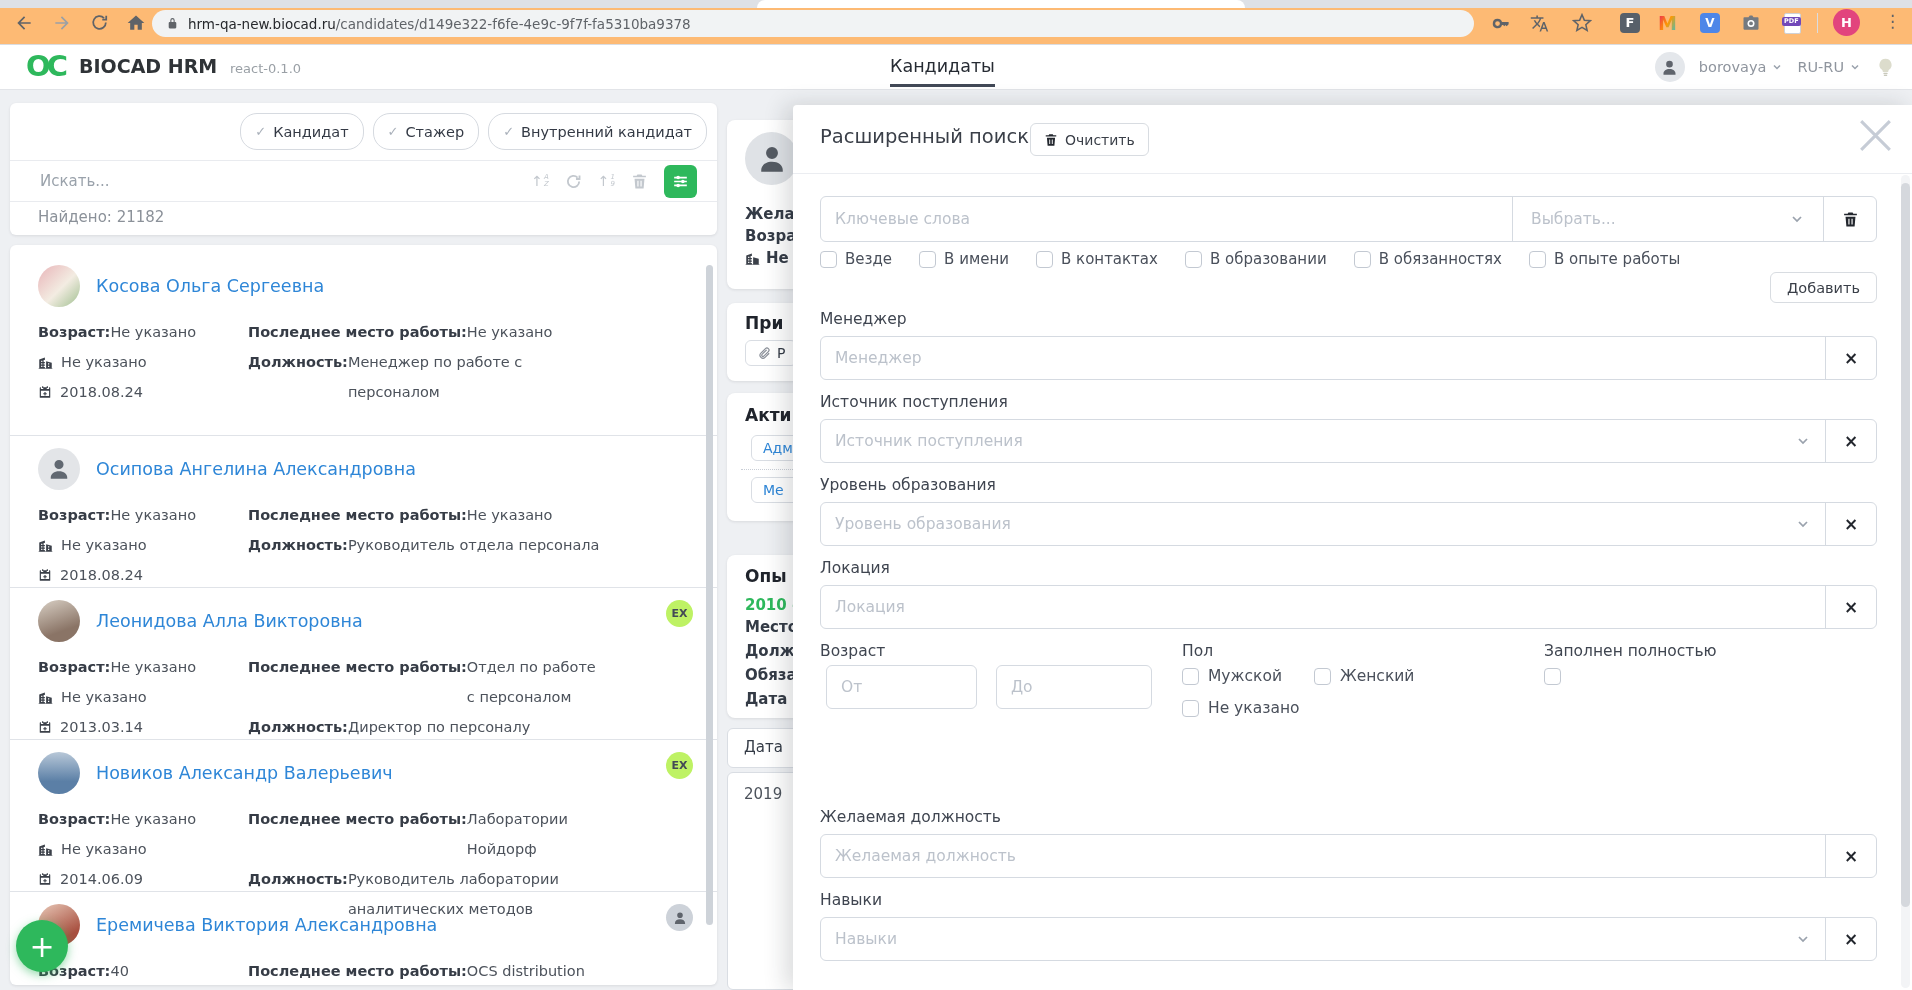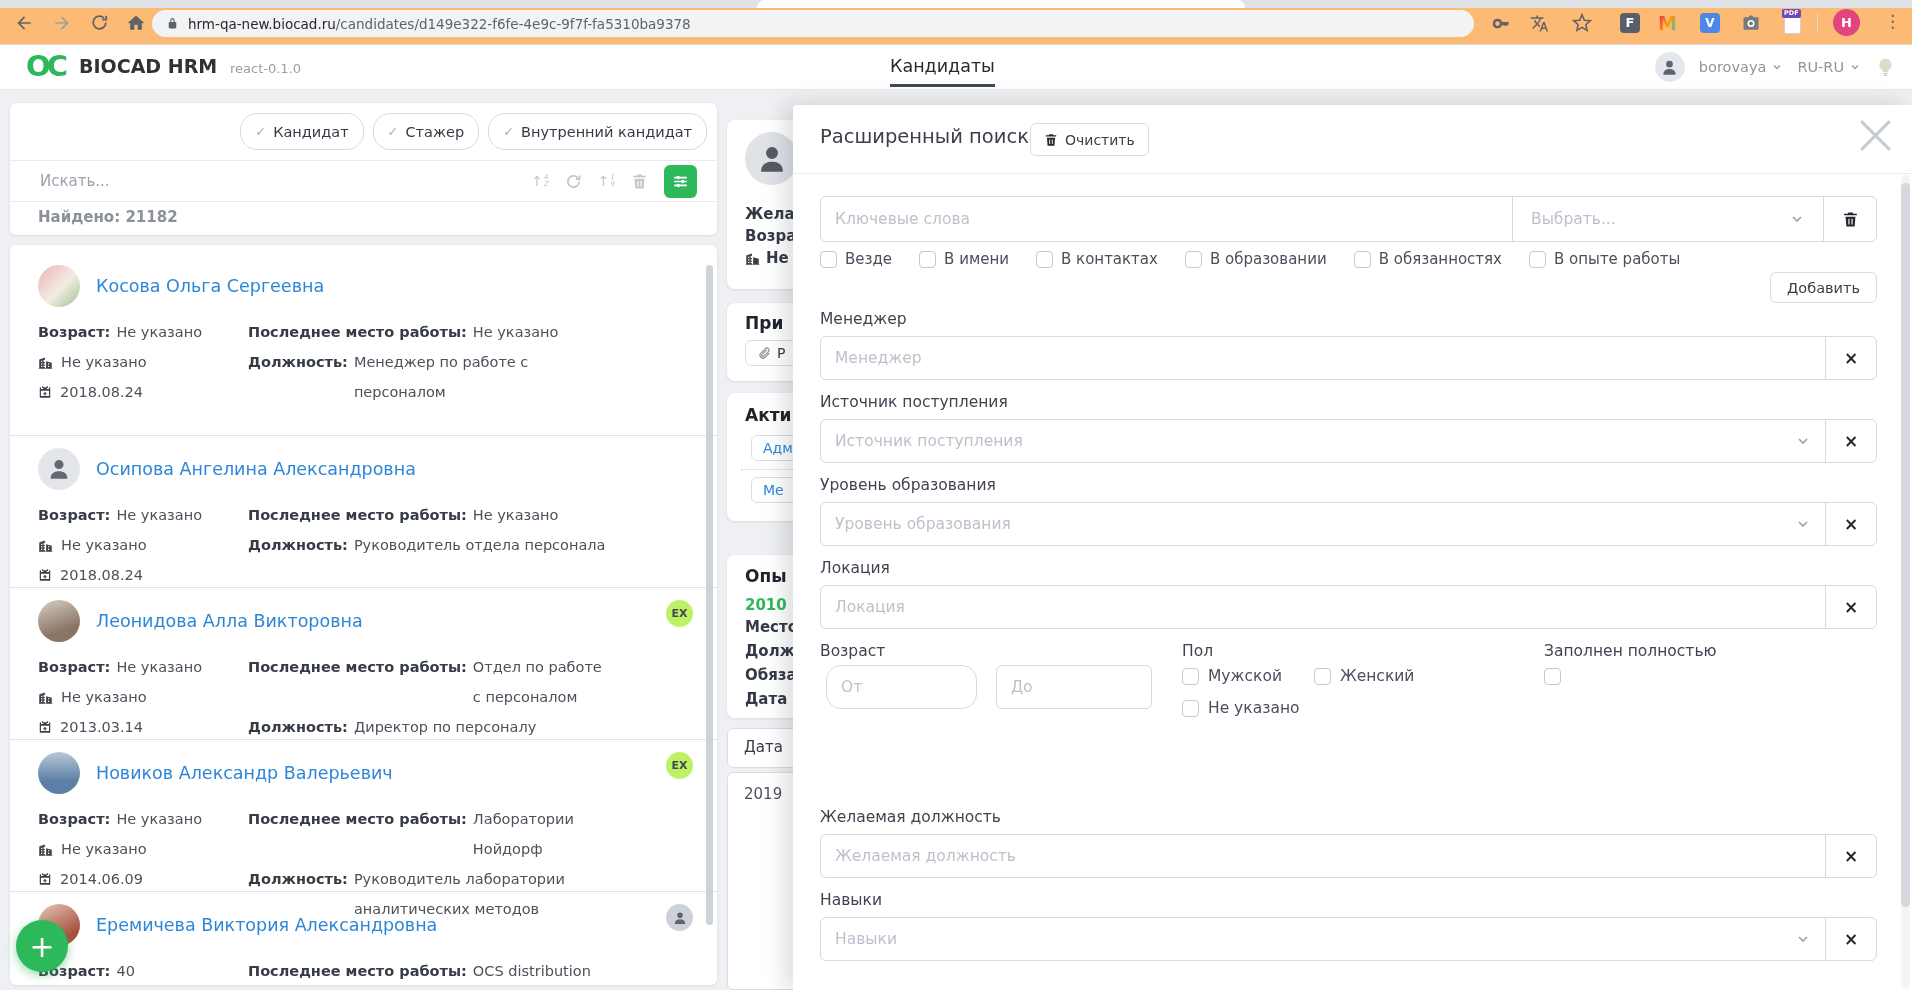--- a/index.html
+++ b/index.html
@@ -15,21 +15,21 @@
   .addr{position:absolute;left:152px;top:10px;width:1322px;height:27px;background:#f1f3f4;border-radius:14px;display:flex;align-items:center;padding:0 14px;box-sizing:border-box;gap:9px;}
   .addr .url{font-size:13.5px;color:#26282c;white-space:nowrap;overflow:hidden;}
   .addr .url .path{color:#5f6368;}
   .extF{position:absolute;width:20px;height:20px;border-radius:4px;background:#57606a;color:#fff;font-weight:bold;font-size:13px;text-align:center;line-height:20px;cursor:pointer;}
   .extM{position:absolute;font-size:19px;font-weight:bold;color:#ee4d9b;cursor:pointer;line-height:20px;}
   @supports ((background-clip:text) or (-webkit-background-clip:text)){
     .extM{background:linear-gradient(120deg,#e91e63,#ff9800 50%,#26c6da);-webkit-background-clip:text;background-clip:text;color:transparent;}
   }
   .extV{position:absolute;width:20px;height:20px;border-radius:4px;background:#4e86e8;color:#fff;font-weight:bold;font-size:12px;text-align:center;line-height:20px;cursor:pointer;}
   .pdfic{position:absolute;width:15px;height:19px;background:#fff;border:1px solid #cfd1d6;border-radius:2px;cursor:pointer;}
-  .pdfband{position:absolute;bottom:15px;left:-3px;background:#7248b9;color:#fff;font-size:6.5px;font-weight:bold;padding:1px 2px;border-radius:2px;line-height:7px;}
+  .pdfband{position:absolute;bottom:7px;left:-3px;background:#7248b9;color:#fff;font-size:6.5px;font-weight:bold;padding:1px 2px;border-radius:2px;line-height:7px;}
   .chromesep{position:absolute;left:1817px;top:13px;width:1px;height:20px;background:#dadce0;}
   .profH{position:absolute;left:1833px;top:9px;width:27px;height:27px;border-radius:50%;background:#e2447d;color:#fff;font-size:13px;font-weight:bold;text-align:center;line-height:27px;cursor:pointer;}
   .dots{position:absolute;left:1884px;top:11px;font-size:17px;color:#5f6368;cursor:pointer;}
 
   
   .appheader{position:absolute;left:0;top:45px;width:1912px;height:45px;background:#fff;border-bottom:1px solid #e2e4e8;box-sizing:border-box;}
   .logo{position:absolute;left:26px;top:4px;font-size:29px;font-weight:bold;color:#2eb85c;letter-spacing:-4px;}
   .appname{position:absolute;left:79px;top:10px;font-size:19px;color:#2f3337;font-weight:600;}
   .appver{position:absolute;left:230px;top:16px;font-size:13px;color:#9aa0a6;}
   .navtab{position:absolute;left:890px;top:11px;font-size:17.5px;color:#262b33;padding-bottom:8px;border-bottom:3px solid #424957;cursor:pointer;}
@@ -44,34 +44,34 @@
   .topcard{position:absolute;left:10px;top:13px;width:707px;height:132px;box-sizing:border-box;}
   .chiprow{height:58px;display:flex;justify-content:flex-end;align-items:center;gap:9px;padding:0 10px;border-bottom:1px solid #e9ebef;box-sizing:border-box;}
   .chip{display:flex;align-items:center;gap:7px;height:35px;padding:0 14px;border:1px solid #d6dae0;border-radius:17px;font-size:14.5px;color:#343a45;background:#fff;cursor:pointer;}
   .chip .chk{color:#a9b0ba;font-size:13px;}
   .searchrow{height:41px;display:flex;align-items:center;padding:0 20px 0 28px;border-bottom:1px solid #e9ebef;box-sizing:border-box;gap:16px;}
   .searchrow input{flex:1;border:none;outline:none;font-size:15px;color:#3a3f48;font-family:inherit;background:transparent;}
   .searchrow input::placeholder{color:#9aa2ab;}
   .sorticon{display:flex;align-items:flex-start;gap:1px;color:#c3c8ce;cursor:pointer;font-size:14px;line-height:14px;}
   .sorticon .ltrs{display:flex;flex-direction:column;font-size:7px;line-height:7px;font-style:normal;}
   .greenbtn{width:33px;height:33px;border-radius:6px;background:#2eb85c;display:flex;align-items:center;justify-content:center;cursor:pointer;}
-  .foundrow{height:32px;line-height:30px;padding-left:28px;font-size:15px;font-weight:bold;color:#8b9199;}
+  .foundrow{height:32px;line-height:30px;padding-left:28px;font-size:15px;font-weight:normal;color:#8b9199;}
 
   .listcard{position:absolute;left:10px;top:155px;width:707px;height:740px;overflow:hidden;box-sizing:border-box;}
   .cand{position:relative;border-bottom:1px solid #e0e3e8;padding:12px 40px 0 28px;box-sizing:border-box;height:152px;}
   .cand.first{height:191px;padding-top:20px;}
   .chead{display:flex;align-items:center;gap:16px;margin-bottom:10px;height:42px;}
   .cav{width:42px;height:42px;border-radius:50%;flex:none;}
   .cav.ph{background:#e3e5e8;display:flex;align-items:center;justify-content:center;}
   .cname{font-size:17.5px;color:#2e86d7;cursor:pointer;}
   .cbadge{position:absolute;right:24px;top:12px;width:27px;height:27px;border-radius:50%;background:#bef264;color:#434a56;font-size:11px;font-weight:bold;display:flex;align-items:center;justify-content:center;}
   .cgrid{display:flex;}
   .ccol-l{width:210px;flex:none;}
   .ccol-r{width:360px;}
-  .kv{display:grid;grid-template-columns:max-content 1fr;column-gap:6px;font-size:14.5px;line-height:30px;}
+  .kv{display:grid;grid-template-columns:max-content 1fr;font-size:14.5px;line-height:30px;}
   .kv .k{font-weight:bold;color:#363c46;}
   .kv .v{color:#4c525b;}
   .irow{display:flex;align-items:center;gap:8px;font-size:14.5px;line-height:30px;height:30px;color:#4c525b;}
   .lthumb{position:absolute;right:4px;top:20px;width:7px;height:660px;border-radius:4px;background:#ced3d9;cursor:pointer;}
 
   .fab{position:absolute;left:16px;top:830px;width:52px;height:52px;border-radius:50%;background:#2eb85c;box-shadow:0 3px 10px rgba(46,184,92,.5);color:#fff;font-size:30px;display:flex;align-items:center;justify-content:center;cursor:pointer;}
 
   
   .mcard{position:absolute;left:727px;width:150px;background:#fff;border-radius:8px;box-shadow:0 1px 3px rgba(25,30,40,.10);box-sizing:border-box;overflow:hidden;}
   .mline{font-size:15px;font-weight:bold;color:#343b46;line-height:22px;white-space:nowrap;}
@@ -627,21 +627,21 @@
         <div class="flabel">Локация</div>
         <div class="fctrl">
           <input class="finput" placeholder="Локация" style="">
           <div class="fclear">
               <span>×</span>
             </div>
         </div>
       </div>
 
       <div class="grplabel" style="left:27px;top:537px">Возраст</div>
-      <input class="mini" style="left: 33px; top: 560px; border-radius: 15px;" placeholder="От">
+      <input class="mini" style="left: 33px; top: 560px;" placeholder="От">
       <input class="mini" style="left: 203px; top: 560px; width: 156px;" placeholder="До">
 
       <div class="grplabel" style="left:389px;top:537px">Пол</div>
       <span class="gopt" style="left:389px;top:562px">
           <span class="cbx"></span>
           <span>Мужской</span>
         </span>
       <span class="gopt" style="left:521px;top:562px">
           <span class="cbx"></span>
           <span>Женский</span>

